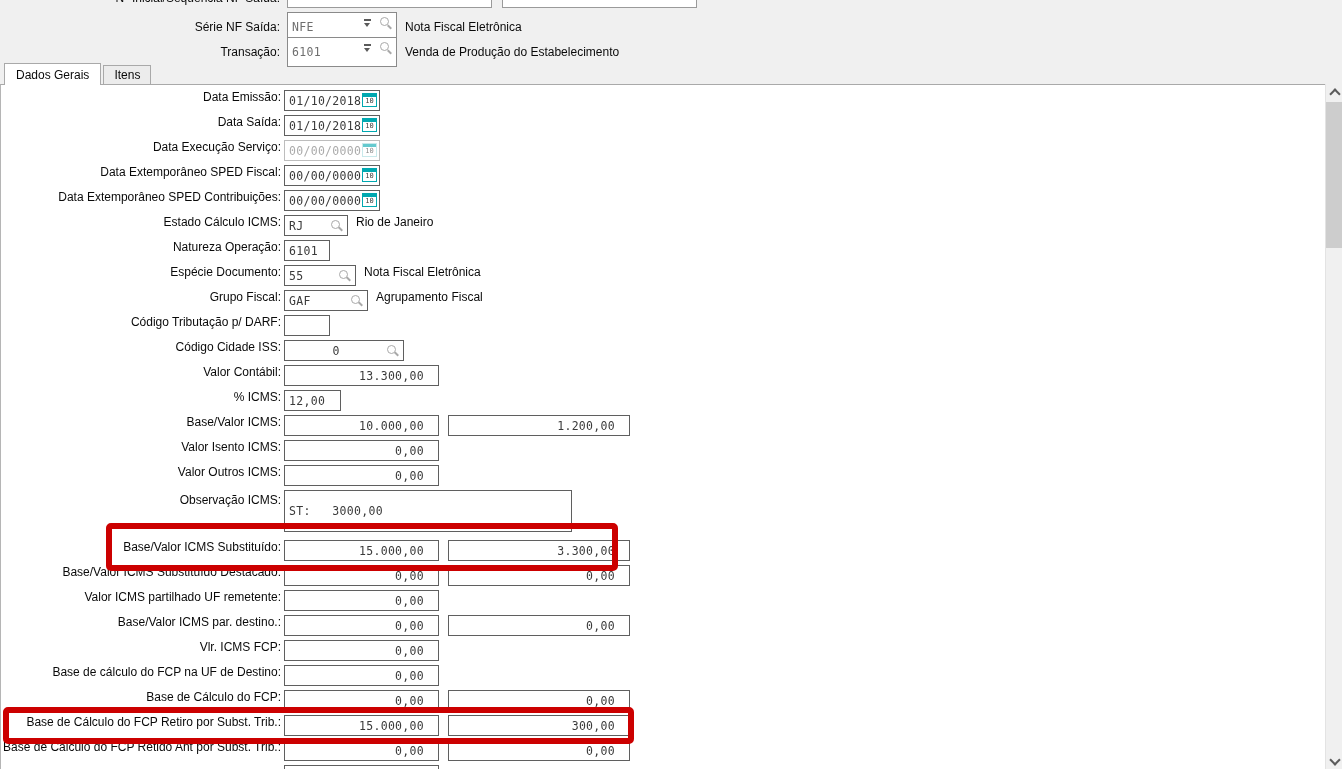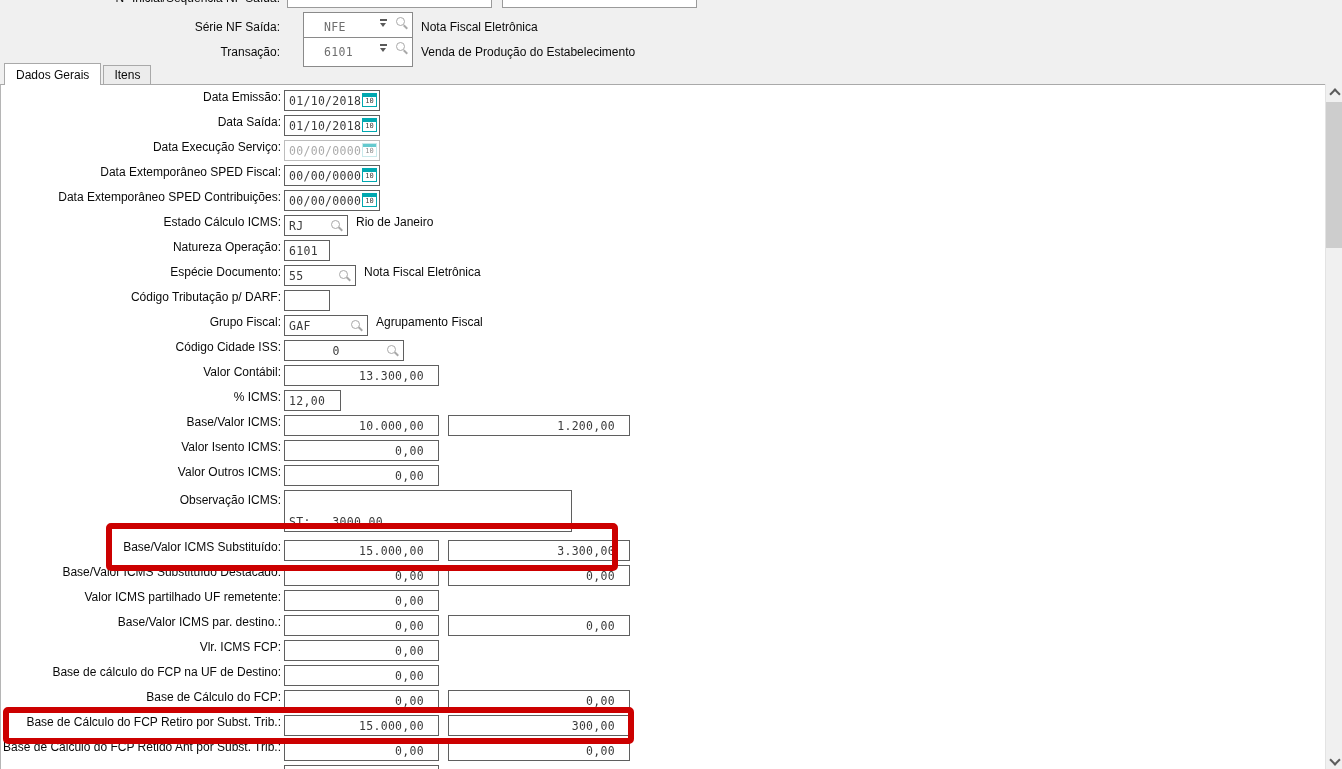--- a/index.html
+++ b/index.html
@@ -13,21 +13,21 @@
   
   .header{position:absolute;top:0;left:0;right:0;height:62px}
   .hrow{position:absolute;left:0;display:flex;align-items:center}
   .hlabel{width:280px;text-align:right;padding-right:7px;flex:none;white-space:nowrap}
   .clip-row{top:-13px}
   .clipbox{height:21px;background:#fff;border:1px solid #9a9a9a;box-sizing:border-box}
   .desc{margin-left:8px;white-space:nowrap}
 
   .combo{
     position:relative;width:110px;height:30px;box-sizing:border-box;
-    background:#fff;border:1px solid #8a8a8a;display:flex;align-items:center;padding-left:20px;margin-left:16px;
+    background:#fff;border:1px solid #8a8a8a;display:flex;align-items:center;padding-left:4px;
   }
   .combo .val{color:#6e6e6e}
   .dd{position:absolute;right:24px;top:5px;width:9px;height:10px}
   .dd::before{content:"";position:absolute;left:1px;top:1px;width:7px;height:2px;background:#5a5a5a}
   .dd::after{content:"";position:absolute;left:1px;top:5px;width:0;height:0;
     border-left:3.5px solid transparent;border-right:3.5px solid transparent;border-top:4px solid #5a5a5a}
 
   .mag{position:relative;width:14px;height:14px;flex:none}
   .mag::before{content:"";position:absolute;top:1px;left:1px;width:7px;height:7px;
     border:1.5px solid #a9a9a9;border-radius:50%}
@@ -55,21 +55,21 @@
   .inp{box-sizing:border-box;height:21px;background:#fff;border:1px solid #5f5f5f;
     display:flex;align-items:center;position:relative}
   .inp .val{white-space:pre}
   .num{width:155px;justify-content:flex-end;padding-right:14px}
   .num.second{width:182px;margin-left:9px}
   .date{width:96px;padding-left:4px}
   .txt{padding-left:4px}
   .lookup{padding-left:4px}
   .lookup.center{justify-content:center;padding-left:0;padding-right:16px}
   .lookup .mag{position:absolute;right:3px;top:2.5px}
-  .ta{width:288px;height:42px;align-items:flex-end;padding:2px 4px}
+  .ta{width:288px;height:42px;align-items:center;padding:2px 4px}
 
   .inp.dis{border-color:#bdbdbd}
   .inp.dis .val{color:#ababab}
   .inp.dis .cal{border-color:#a5dcde;opacity:.6}
 
   .cal{position:absolute;right:2px;top:2px;width:15px;height:14px;box-sizing:border-box;
     background:#fff;border:1px solid #00a8b0;text-align:center;cursor:pointer}
   .cal::before{content:"";display:block;height:3px;background:#00a8b0}
   .cal span{display:block;font-family:"DejaVu Sans Mono",monospace;font-size:7px;line-height:8px;color:#3d3d3d}
 
@@ -205,36 +205,36 @@
         <div class="flabel">Espécie Documento:</div>
         <div class="fields">
           <div class="lookup inp" style="width: 72px;">
             <span class="val mono">55</span>
             <div class="mag"></div>
           </div>
         </div>
         <span class="desc">Nota Fiscal Eletrônica</span>
       </div>
       <div class="row">
-        <div class="flabel">Código Tributação p/ DARF:</div>
-        <div class="fields">
-          <div class="inp txt" style="width: 46px;">
-            <span class="val mono"></span>
-          </div>
-        </div>
-      </div>
-      <div class="row">
         <div class="flabel">Grupo Fiscal:</div>
         <div class="fields">
           <div class="lookup inp" style="width: 84px;">
             <span class="val mono">GAF</span>
             <div class="mag"></div>
           </div>
         </div>
         <span class="desc">Agrupamento Fiscal</span>
+      </div>
+      <div class="row">
+        <div class="flabel">Código Tributação p/ DARF:</div>
+        <div class="fields">
+          <div class="inp txt" style="width: 46px;">
+            <span class="val mono"></span>
+          </div>
+        </div>
       </div>
       <div class="row">
         <div class="flabel">Código Cidade ISS:</div>
         <div class="fields">
           <div class="lookup inp center" style="width: 120px;">
             <span class="val mono">0</span>
             <div class="mag"></div>
           </div>
         </div>
       </div>

